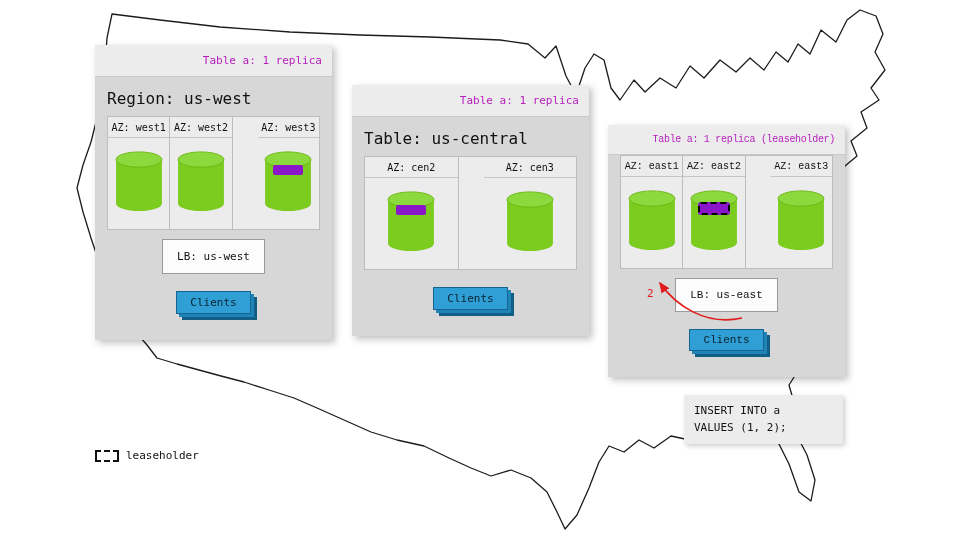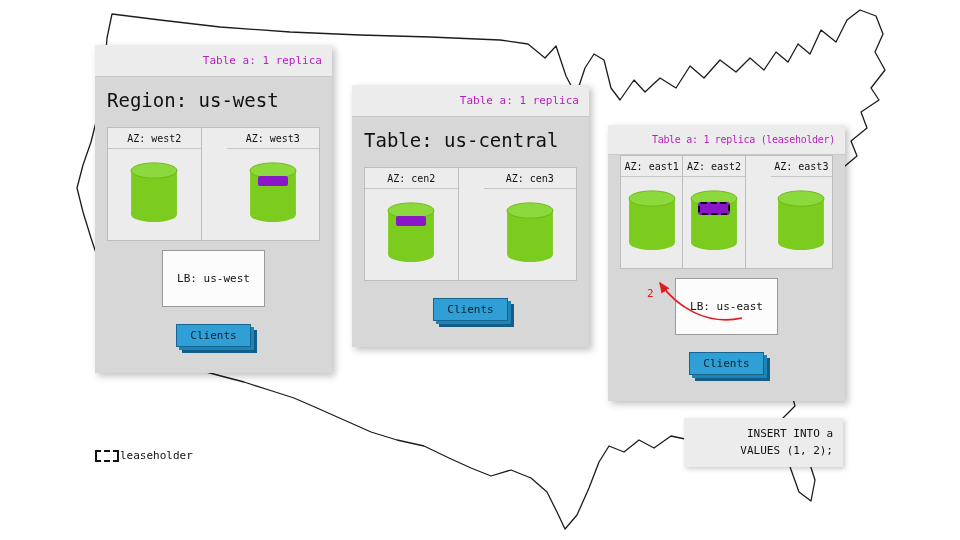--- a/index.html
+++ b/index.html
@@ -11,58 +11,58 @@
   .panel {
     position:absolute; width:237px; background:#d7d7d7; z-index:2;
     box-shadow:3px 3px 7px rgba(0,0,0,.25);
     padding-bottom:20px;
   }
   .panel-header {
     background:#ececec; color:#b81fbe; font-size:11px;
     padding:9px 10px; white-space:nowrap; border-bottom:1px solid #c9c9c9;text-align:right;
   }
   .panel-header.small { font-size:10px; letter-spacing:-0.3px; }
-  .region-title { color:#111; font-size:19px; padding:12px 12px 16px; }
+  .region-title { color:#111; font-size:16px; padding:12px 12px 8px; }
 
   .az-box { display:flex; margin:0 12px; background:#ececec; border:1px solid #bdbdbd; }
   .az-col { flex:1; border-right:1px solid #bdbdbd; }
   .az-col:last-child { border-right:none;margin-left:25px; }
   .az-header {
     font-size:10px; color:#111; text-align:center; padding:5px 0 4px;
     border-bottom:1px solid #c6c6c6; white-space:nowrap;
   }
   .cyl-wrap { position:relative; display:flex; justify-content:center; margin:12px 0 16px; }
   .cyl { width:50px; height:63px; display:block; }
 
   .replica-bar {
     position:absolute; left:50%; transform:translateX(-50%); top:15px;
     width:30px; height:10px; background:#8a16c9; border-radius:2px; z-index:3;
   }
   .replica-bar.leaseholder {
     top:13px; width:32px; height:13px; border:2px dashed #000; border-radius:3px;
   }
 
   .lb-box {
-    width:max-content; margin:9px auto 0; padding:21px 14px;
+    width:max-content; margin:9px auto 0; padding:10px 14px;
     background:#fcfcfc; border:1px solid #9a9a9a; font-size:11px; color:#111;
   }
   .clients-box {
     width:max-content; margin:17px auto 6px; padding:4px 13px;
     background:#2f9fd6; border:1px solid #16648f; font-size:11px; color:#0b2330;
     box-shadow:3px 3px 0 #1e84b8, 6px 6px 0 #135e86;
     text-align:right;
   }
 
   .query-box {
-    position:absolute; left:684px; top:418px; width:159px; z-index:2;
+    position:absolute; left:684px; top:395px; width:159px; z-index:2;
     background:#ececec; padding:8px 10px; font-size:11px; color:#111;
-    box-shadow:2px 2px 5px rgba(0,0,0,.2); line-height:1.5;text-align:right;
-  }
-
-  .legend { position:absolute; left:95px; top:449px; z-index:2; display:flex; align-items:center; gap:1px;text-align:right; }
+    box-shadow:2px 2px 5px rgba(0,0,0,.2); line-height:1.5;
+  }
+
+  .legend { position:absolute; left:95px; top:449px; z-index:2; display:flex; align-items:center; gap:7px;text-align:right; }
   .legend-swatch { width:24px; height:12px; border:2px dashed #111; background:transparent; }
   .legend-label { font-size:11px; color:#111; }
 
   .annotation-2 { position:absolute; left:647px; top:287px; color:#e01b1b; font-size:11px; z-index:4; }
   .arrow-overlay { position:absolute; left:0; top:0; z-index:4; pointer-events:none; }
 </style>
 </head>
 <body>
 
 <div class="stage">
@@ -85,20 +85,31 @@
              L221 376 L199 370 L177 364 L157 358
              L147 345 L134 330 L121 310 L109 288 L99 262 L91 238 L83 212
              L77 188 L83 165 L91 142 L97 118 L103 92 L105 65 L107 38 Z" fill="#ffffff" stroke="#1c1c1c" stroke-width="1.3" stroke-linejoin="round"></path>
   </svg>
 
   <section class="panel" style="left:95px; top:45px;">
     <div class="panel-header">Table a: 1 replica</div>
     <div class="region-title">Region: us-west</div>
     <div class="az-box">
       <div class="az-col">
+        <div class="az-header">AZ: west1</div>
+        <div class="cyl-wrap">
+          <svg class="cyl" viewBox="0 0 52 66">
+            <rect x="2" y="10" width="48" height="46" fill="#7ccb1f"></rect>
+            <ellipse cx="26" cy="56" rx="24" ry="8" fill="#7ccb1f"></ellipse>
+            <ellipse cx="26" cy="10" rx="24" ry="8" fill="#8bd93c" stroke="#6db614" stroke-width="1"></ellipse>
+          </svg>
+
+        </div>
+      </div>
+      <div class="az-col">
         <div class="az-header">AZ: west2</div>
         <div class="cyl-wrap">
           <svg class="cyl" viewBox="0 0 52 66">
             <rect x="2" y="10" width="48" height="46" fill="#7ccb1f"></rect>
             <ellipse cx="26" cy="56" rx="24" ry="8" fill="#7ccb1f"></ellipse>
             <ellipse cx="26" cy="10" rx="24" ry="8" fill="#8bd93c" stroke="#6db614" stroke-width="1"></ellipse>
           </svg>
 
         </div>
       </div>
@@ -143,21 +154,21 @@
             <ellipse cx="26" cy="56" rx="24" ry="8" fill="#7ccb1f"></ellipse>
             <ellipse cx="26" cy="10" rx="24" ry="8" fill="#8bd93c" stroke="#6db614" stroke-width="1"></ellipse>
           </svg>
 
         </div>
       </div>
     </div>
     <div class="clients-box">Clients</div>
   </section>
 
-  <section class="panel" style="left:608px; top:125px;">
+  <section class="panel" style="left:608px; top:125px;font-family:Liberation Mono, monospace;">
     <div class="panel-header small">Table a: 1 replica (leaseholder)</div>
     <div class="az-box">
       <div class="az-col">
         <div class="az-header">AZ: east1</div>
         <div class="cyl-wrap">
           <svg class="cyl" viewBox="0 0 52 66">
             <rect x="2" y="10" width="48" height="46" fill="#7ccb1f"></rect>
             <ellipse cx="26" cy="56" rx="24" ry="8" fill="#7ccb1f"></ellipse>
             <ellipse cx="26" cy="10" rx="24" ry="8" fill="#8bd93c" stroke="#6db614" stroke-width="1"></ellipse>
           </svg>

